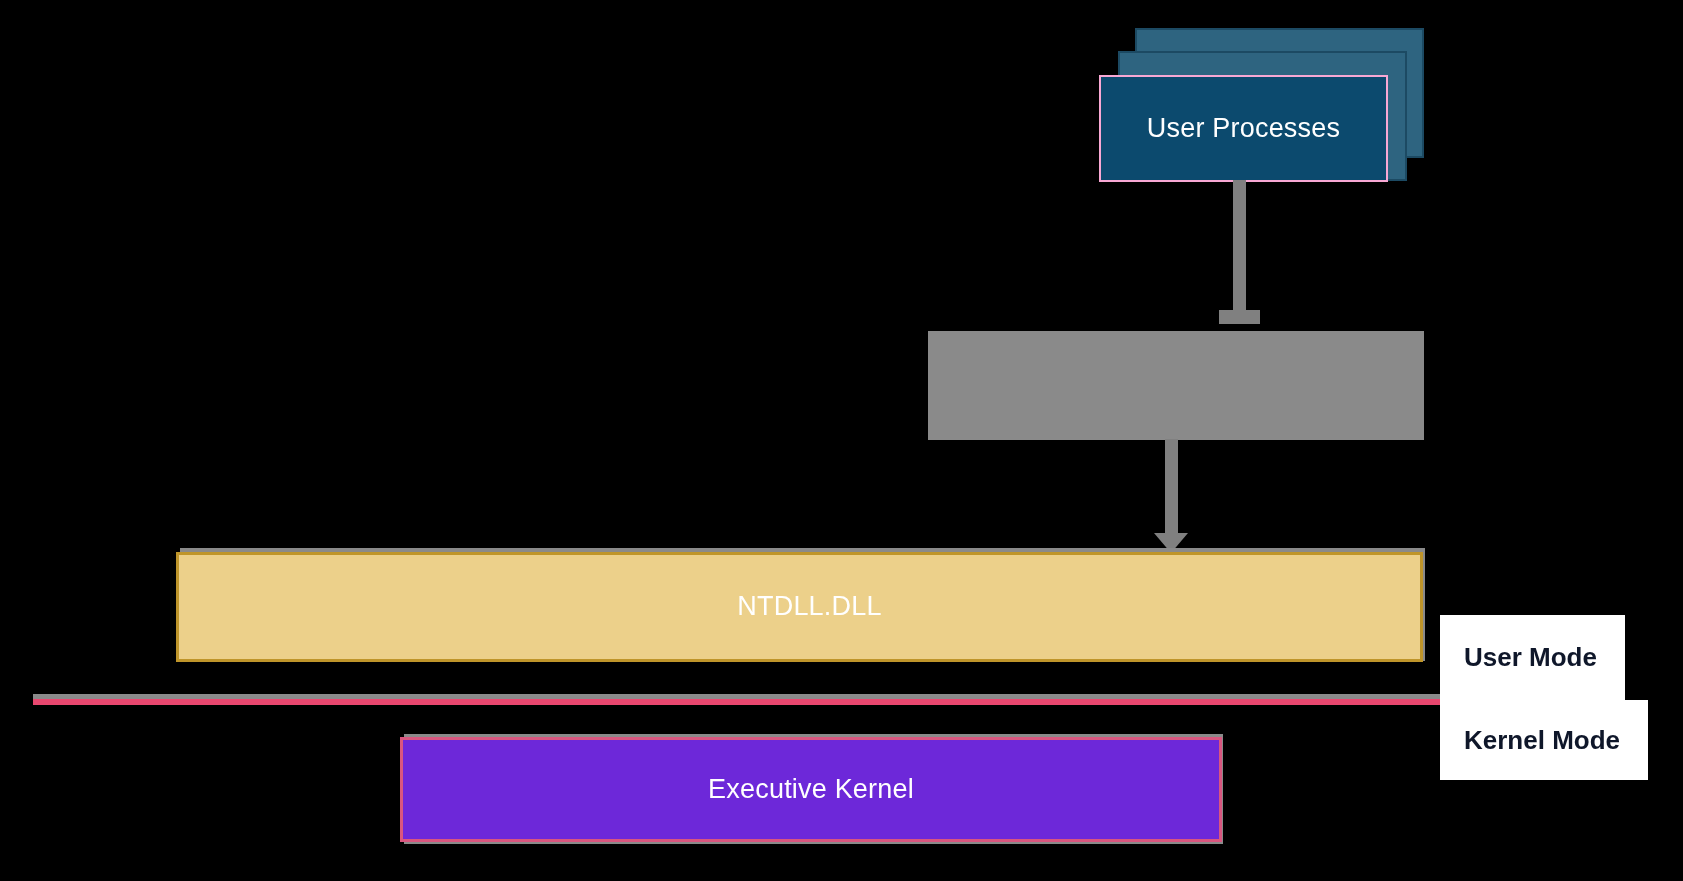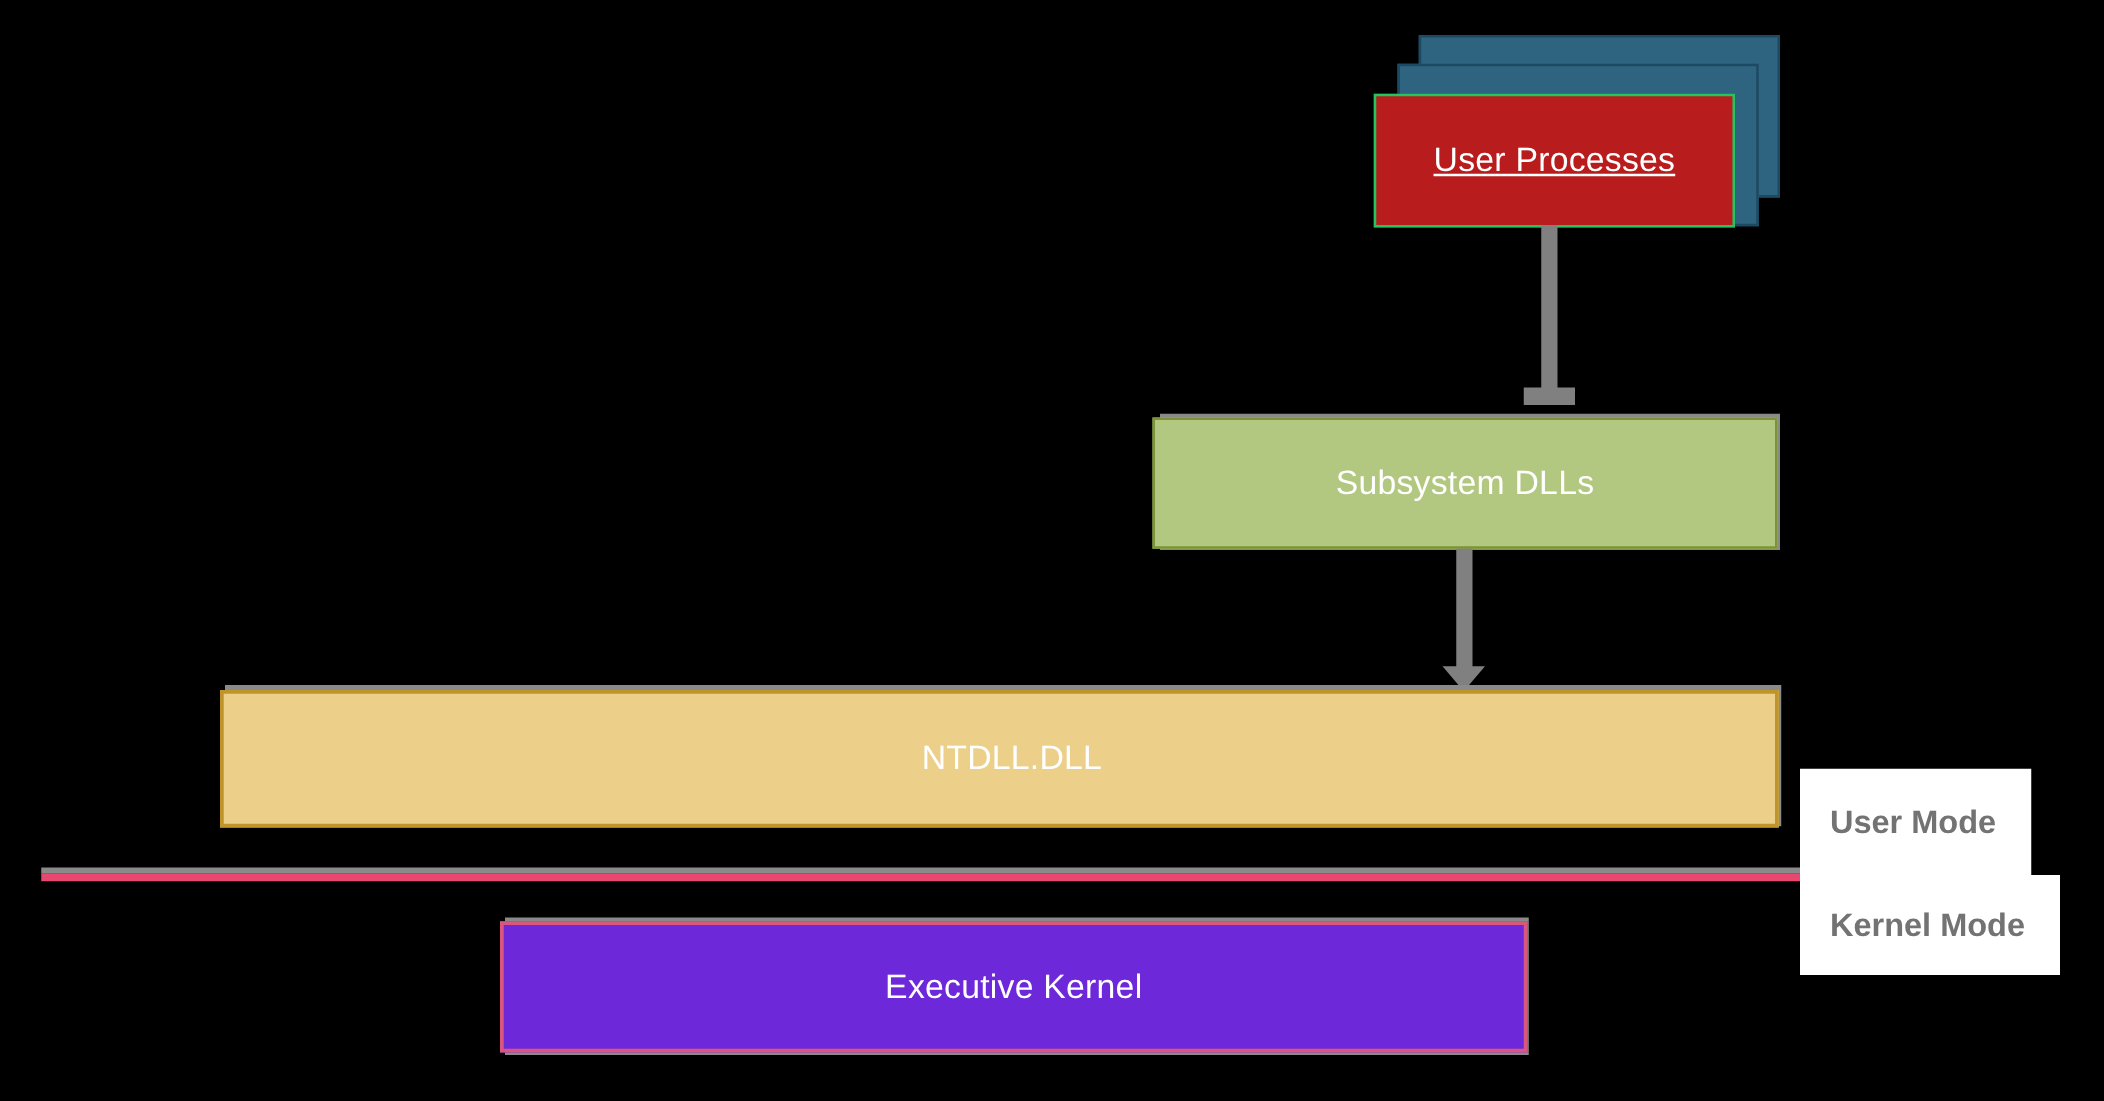--- a/index.html
+++ b/index.html
@@ -46,23 +46,22 @@
 
   
   .proc-back {
     position: absolute;
     box-sizing: border-box;
     background: #2e6480;
     border: 2px solid #1c4a63;
   }
 
   .proc-front {
-    background: #b91c1c;
-    border: 2px solid #22c55e;
-    text-decoration: underline;
+    background: #0c4a6e;
+    border: 2px solid #f9a8d4;
   }
 
   
   .subsys {
     background: #b2c77f;
     border: 2px solid #7d9435;
   }
 
   
   .ntdll {
@@ -88,21 +87,21 @@
     height: 6px;
   }
 
   
   .mode-plate {
     position: absolute;
     box-sizing: border-box;
     background: #ffffff;
     display: flex;
     align-items: center;
-    color: #737373;
+    color: #0f172a;
     font-size: 26px;
     font-weight: 700;
     white-space: nowrap;
   }
   .mode-plate .mode-text {
     padding-left: 24px;
   }
 
   
   .arrow-shaft {
@@ -132,23 +131,20 @@
   <div class="proc-back" style="left:1118px; top:51px; width:289px; height:130px;"></div>
 
   <div class="node proc-front" style="left:1099px; top:75px; width:289px; height:107px;">
     <span class="node-label">User Processes</span>
   </div>
 
   <div class="arrow-shaft" style="left:1233px; top:180px; width:13px; height:136px;"></div>
   <div class="arrow-stub" style="left:1219px; top:310px; width:41px; height:14px;"></div>
 
   <div class="shadow" style="left:928px; top:331px; width:496px; height:109px;"></div>
-  <div class="node subsys" style="left:922px; top:334px; width:500px; height:105px;">
-    <span class="node-label">Subsystem DLLs</span>
-  </div>
 
   <div class="arrow-shaft" style="left:1165px; top:439px; width:13px; height:101px;"></div>
   <div class="arrow-head" style="left:1154px; top:533px;"></div>
 
   <div class="shadow" style="left:180px; top:548px; width:1245px; height:113px;"></div>
   <div class="node ntdll" style="left:176px; top:552px; width:1247px; height:110px;padding-left:20px;">
     <span class="node-label">NTDLL.DLL</span>
   </div>
 
   <div class="divider-shadow" style="left:33px; top:694px; width:1567px;"></div>

